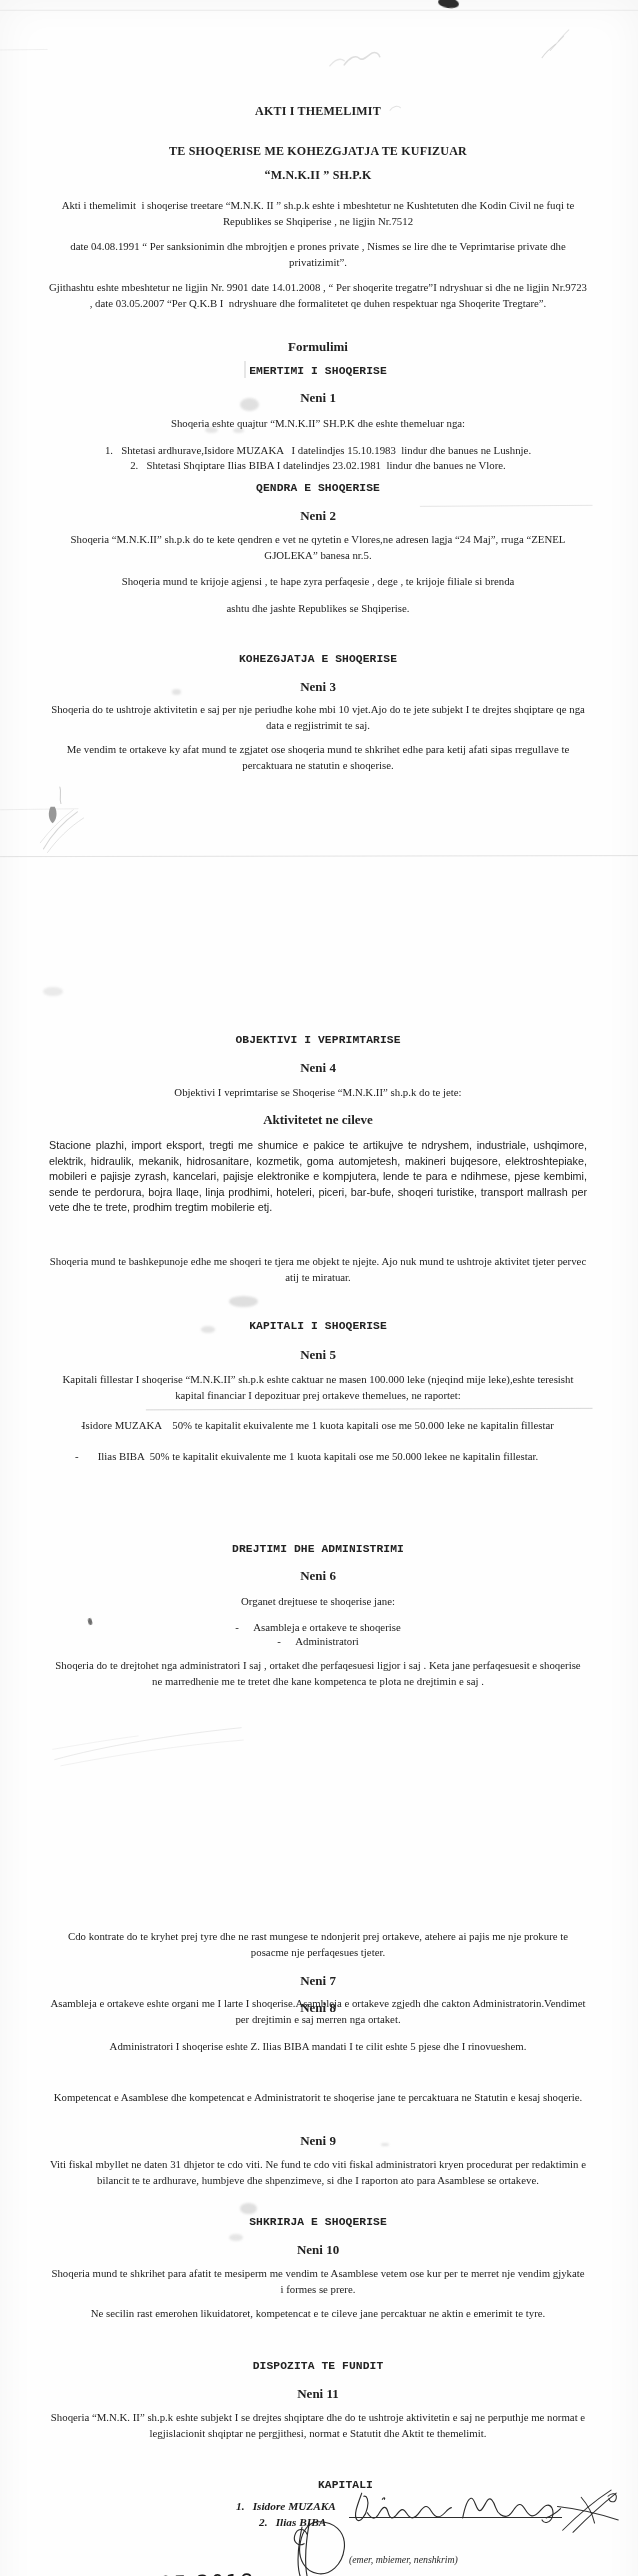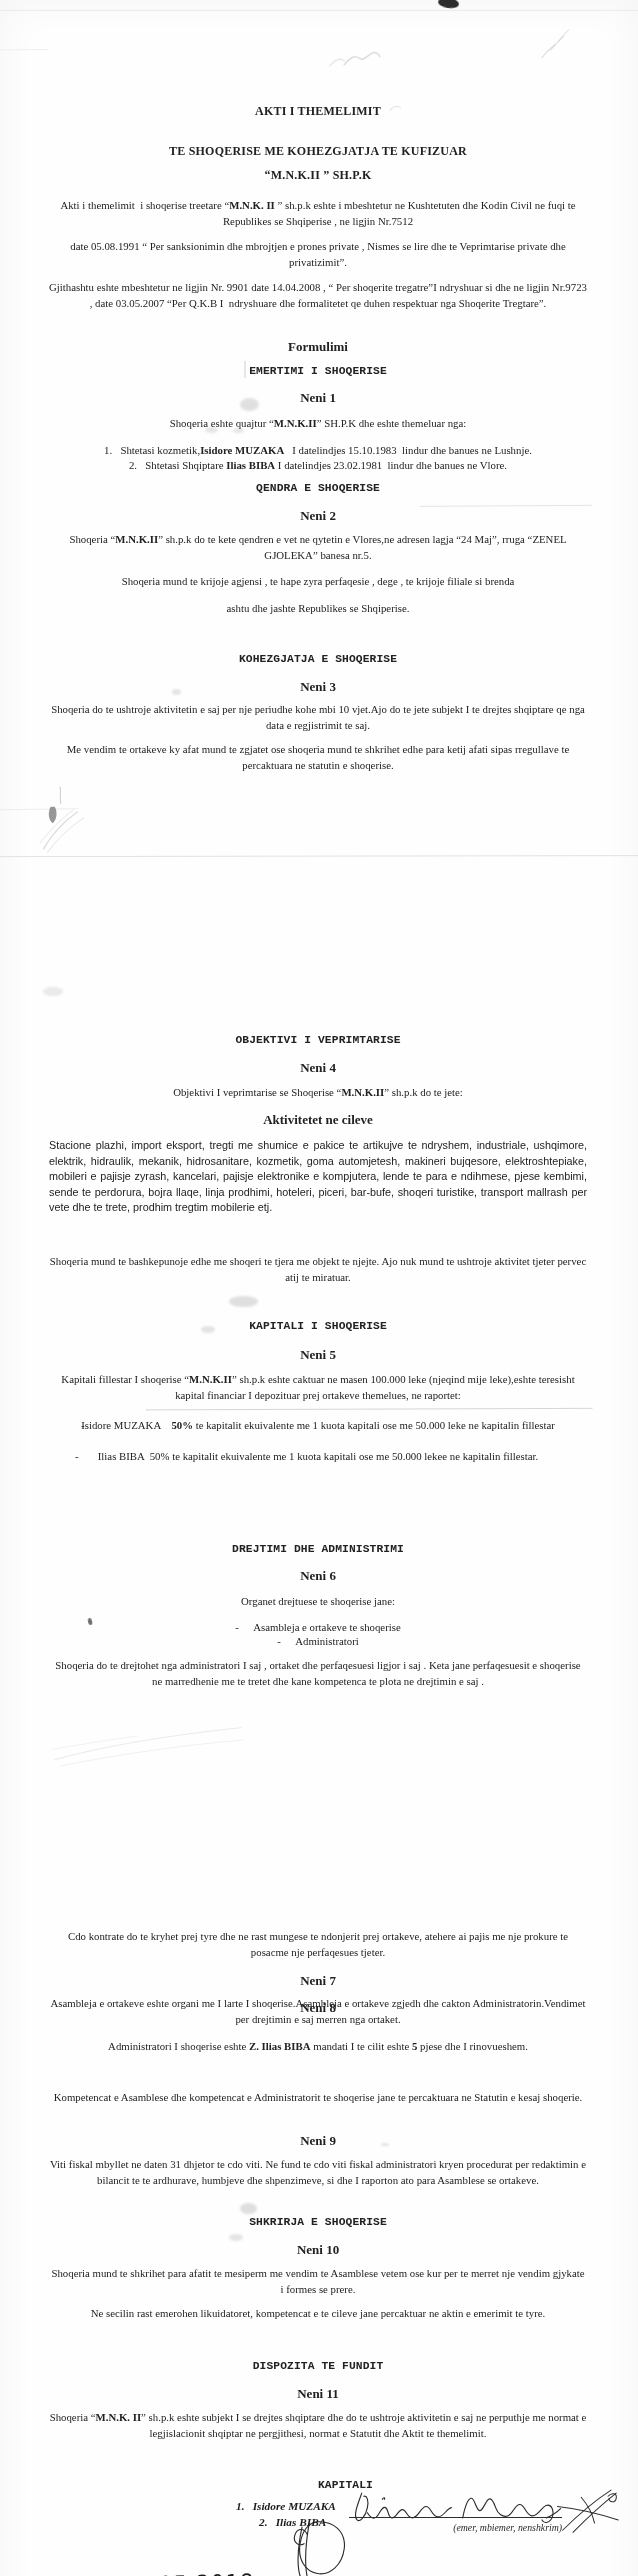--- a/index.html
+++ b/index.html
@@ -2,31 +2,31 @@
 <html style="font-size:8.2px"><head>
 <meta charset="utf-8">
 <style>
   html,body{margin:0;padding:0;background:#ffffff;}
   .page{position:relative;width:639px;height:2709px;background:#fefefe;overflow:hidden;
         box-shadow:inset 0 0 41px rgba(0,0,0,.045);}
   .abs{position:absolute;}
   .col{left:49px;width:538px;}
   .t{font-family:"Liberation Serif",serif;font-size:10.8px;line-height:15.5px;color:#222;white-space:pre-wrap;}
   .center{text-align:center;}
-  .b{font-weight:700;text-align:right;}
+  .b{font-weight:400;text-align:right;}
   .h1{font-weight:700;font-size:12px;letter-spacing:0.2px;}
   .h{font-weight:700;font-size:11.3px;letter-spacing:0.1px;font-family:Liberation Mono, monospace;}
   .hs{font-weight:700;font-size:13px;}
   .sans{font-family:"Liberation Sans",sans-serif;text-align:justify;}
   .signer{font-family:"Liberation Serif",serif;font-style:italic;font-weight:700;font-size:11.3px;color:#1c1c1c;white-space:pre-wrap;}
   .num{display:inline-block;margin-right:8.2px;}
   .dash{position:absolute;font-weight:400;}
   .gap4{display:inline-block;width:14.4px;}
   .sigline{border-top:1px solid #2e2e2e;}
-  .caption{font-family:"Liberation Serif",serif;font-style:italic;font-size:9.8px;color:#2a2a2a;text-align:right;}
+  .caption{font-family:"Liberation Serif",serif;font-style:italic;font-size:9.8px;color:#2a2a2a;text-align:left;margin-top:32px;}
   .hw{font-family:"DejaVu Sans",sans-serif;font-size:20.6px;color:#1a1a1a;letter-spacing:1.5px;
       transform:rotate(-1.6deg) skewX(-3deg);transform-origin:left top;}
   .artifact{position:absolute;pointer-events:none;}
   .blur1{filter:blur(0.5px);}  .blur2{filter:blur(1px);}
   svg.overlay{position:absolute;left:0;top:0;pointer-events:none;}
 </style>
 </head>
 <body>
 
 <div class="page">
@@ -100,29 +100,29 @@
     </g>
   </svg>
 
   <div class="content">
 
     <div class="abs col t h1 center" style="top:104px">AKTI I THEMELIMIT</div>
     <div class="abs col t h1 center" style="top:144px">TE SHOQERISE ME KOHEZGJATJA TE KUFIZUAR</div>
     <div class="abs col t h1 center" style="top:168px">“M.N.K.II ” SH.P.K</div>
 
     <div class="abs col t center" style="top:198px"><span>Akti i themelimit  i shoqerise treetare “</span><span class="b">M.N.K. II</span><span> ” sh.p.k eshte i mbeshtetur ne Kushtetuten dhe Kodin Civil ne fuqi te Republikes se Shqiperise , ne ligjin Nr.7512</span></div>
-    <div class="abs col t center" style="top:239px">date 05.08.1991 “ Per sanksionimin dhe mbrojtjen e prones private , Nismes se lire dhe te Veprimtarise private dhe privatizimit”.</div>
-    <div class="abs col t center" style="top:280px">Gjithashtu eshte mbeshtetur ne ligjin Nr. 9901 date 14.04.2008 , “ Per shoqerite tregatre”I ndryshuar si dhe ne ligjin Nr.9723 , date 03.05.2007 “Per Q.K.B I  ndryshuare dhe formalitetet qe duhen respektuar nga Shoqerite Tregtare”.</div>
+    <div class="abs col t center" style="top:239px">date 04.08.1991 “ Per sanksionimin dhe mbrojtjen e prones private , Nismes se lire dhe te Veprimtarise private dhe privatizimit”.</div>
+    <div class="abs col t center" style="top:280px">Gjithashtu eshte mbeshtetur ne ligjin Nr. 9901 date 14.01.2008 , “ Per shoqerite tregatre”I ndryshuar si dhe ne ligjin Nr.9723 , date 03.05.2007 “Per Q.K.B I  ndryshuare dhe formalitetet qe duhen respektuar nga Shoqerite Tregtare”.</div>
 
     <div class="abs col t hs center" style="top:339px">Formulimi</div>
     <div class="abs col t h center" style="top:364px">EMERTIMI I SHOQERISE</div>
     <div class="abs col t hs center" style="top:390px">Neni 1</div>
     <div class="abs col t center" style="top:416px"><span>Shoqeria eshte quajtur “</span><span class="b">M.N.K.II</span><span>” SH.P.K dhe eshte themeluar nga:</span></div>
 
-    <div class="abs col t center" style="top:443px"><span class="num">1.</span><span>Shtetasi kozmetik,</span><span class="b">Isidore MUZAKA</span><span>   I datelindjes 15.10.1983  lindur dhe banues ne Lushnje.</span></div>
+    <div class="abs col t center" style="top:443px"><span class="num">1.</span><span>Shtetasi ardhurave,</span><span class="b">Isidore MUZAKA</span><span>   I datelindjes 15.10.1983  lindur dhe banues ne Lushnje.</span></div>
     <div class="abs col t center" style="top:458px"><span class="num">2.</span><span>Shtetasi Shqiptare </span><span class="b">Ilias BIBA</span><span> I datelindjes 23.02.1981  lindur dhe banues ne Vlore.</span></div>
 
     <div class="abs col t h center" style="top:481px">QENDRA E SHOQERISE</div>
     <div class="abs col t hs center" style="top:508px">Neni 2</div>
     <div class="abs col t center" style="top:532px"><span>Shoqeria “</span><span class="b">M.N.K.II</span><span>” sh.p.k do te kete qendren e vet ne qytetin e Vlores,ne adresen lagja “24 Maj”, rruga “ZENEL GJOLEKA” banesa nr.5.</span></div>
     <div class="abs col t center" style="top:574px">Shoqeria mund te krijoje agjensi , te hape zyra perfaqesie , dege , te krijoje filiale si brenda</div>
     <div class="abs col t center" style="top:601px">ashtu dhe jashte Republikes se Shqiperise.</div>
 
     <div class="abs col t h center" style="top:652px">KOHEZGJATJA E SHOQERISE</div>
     <div class="abs col t hs center" style="top:679px">Neni 3</div>

